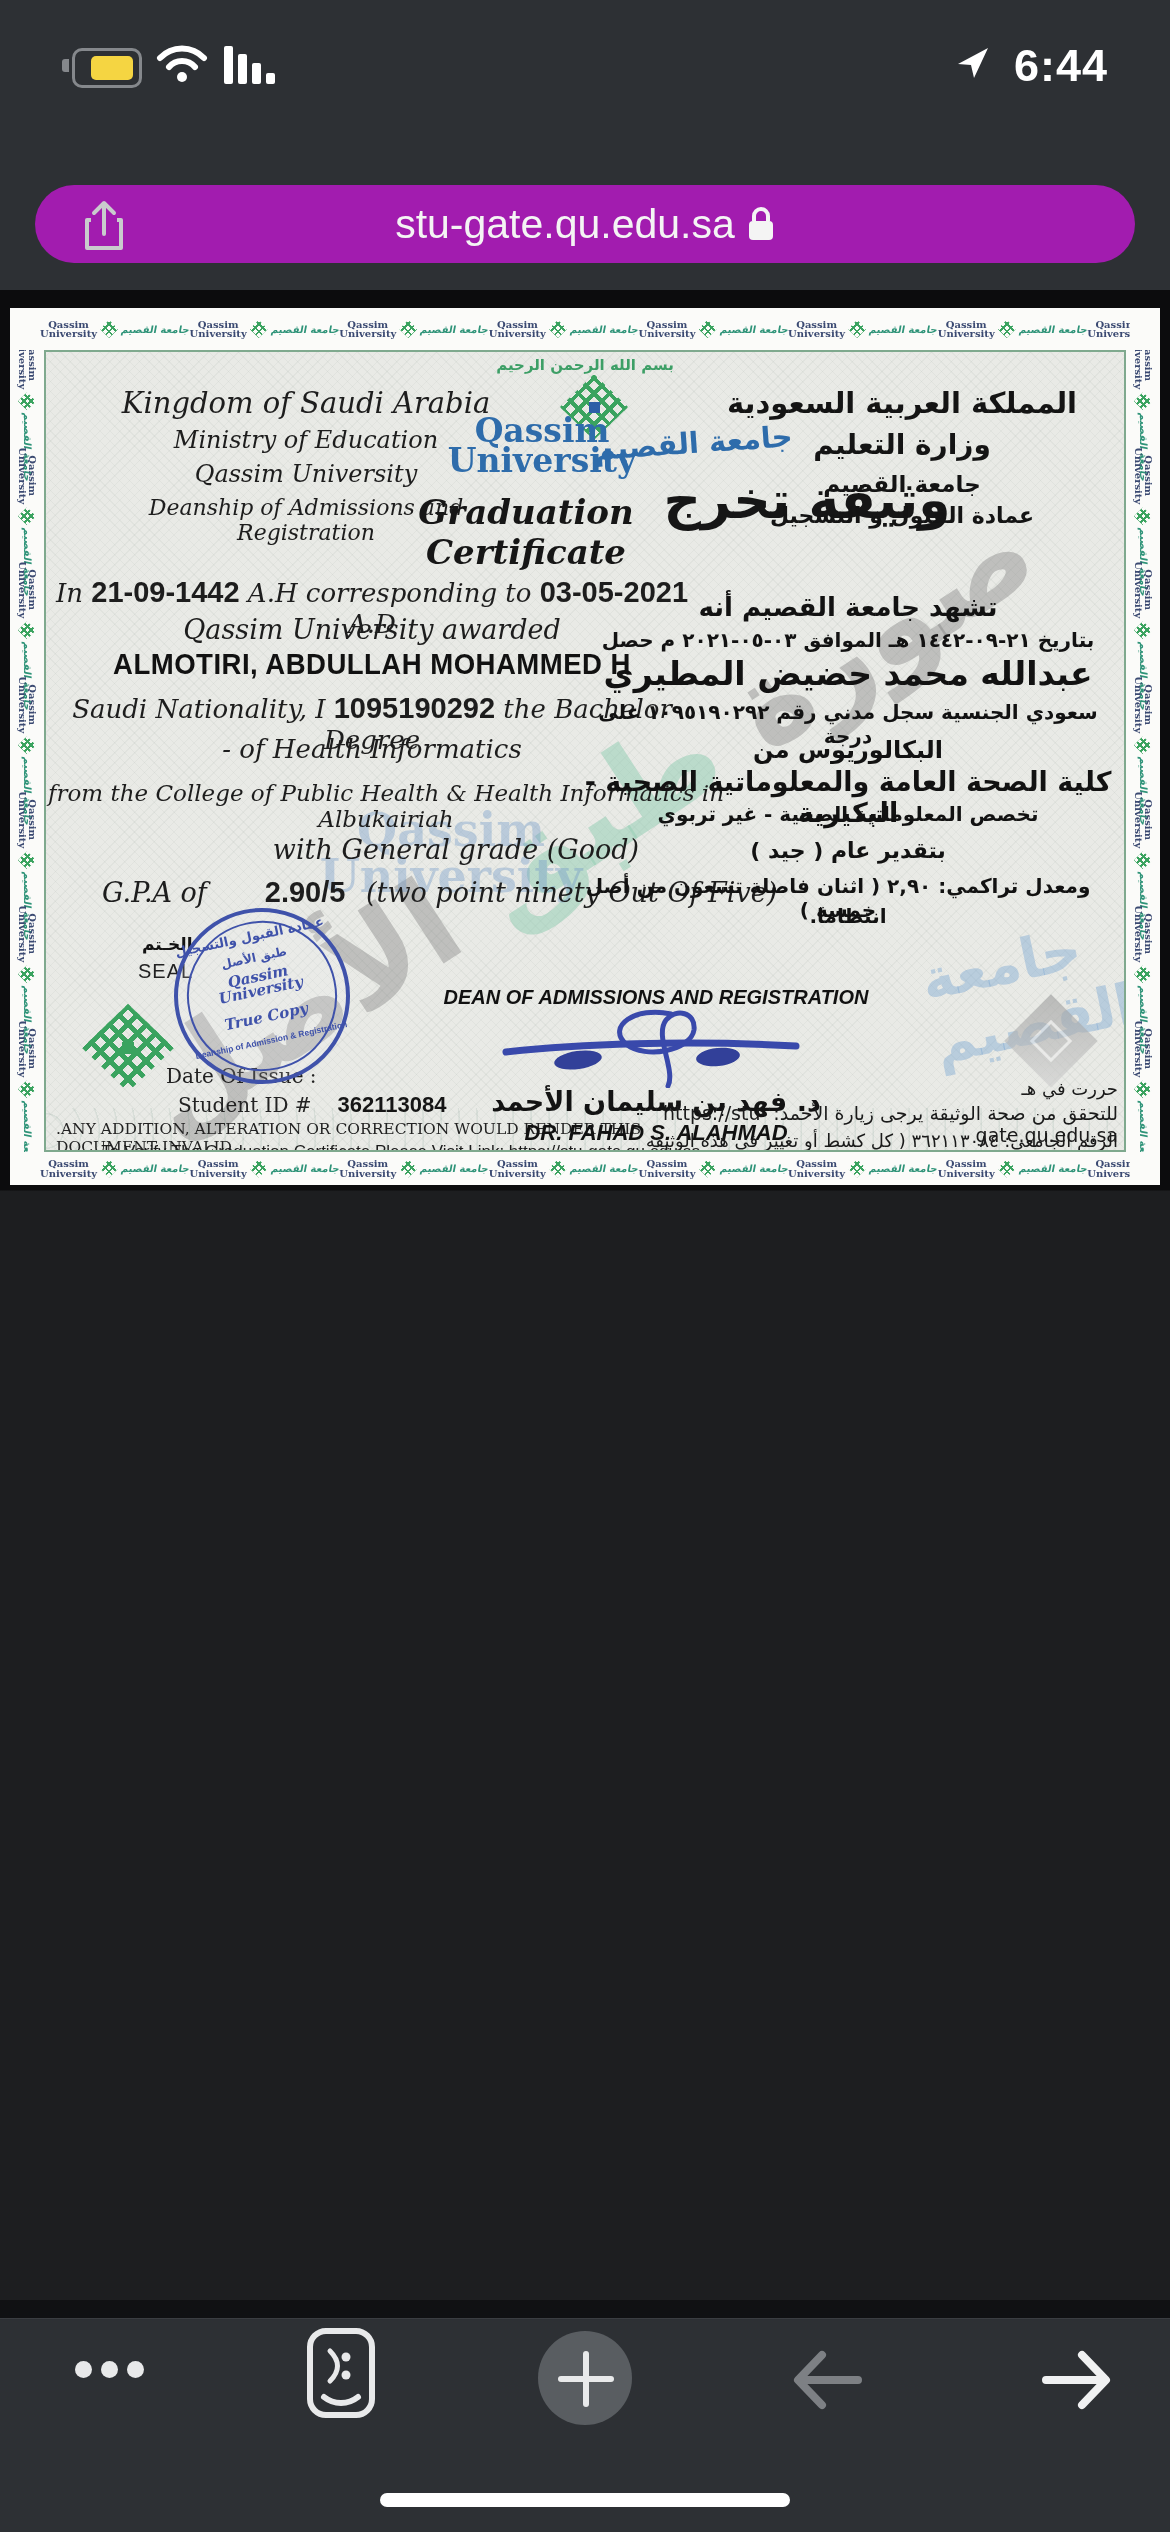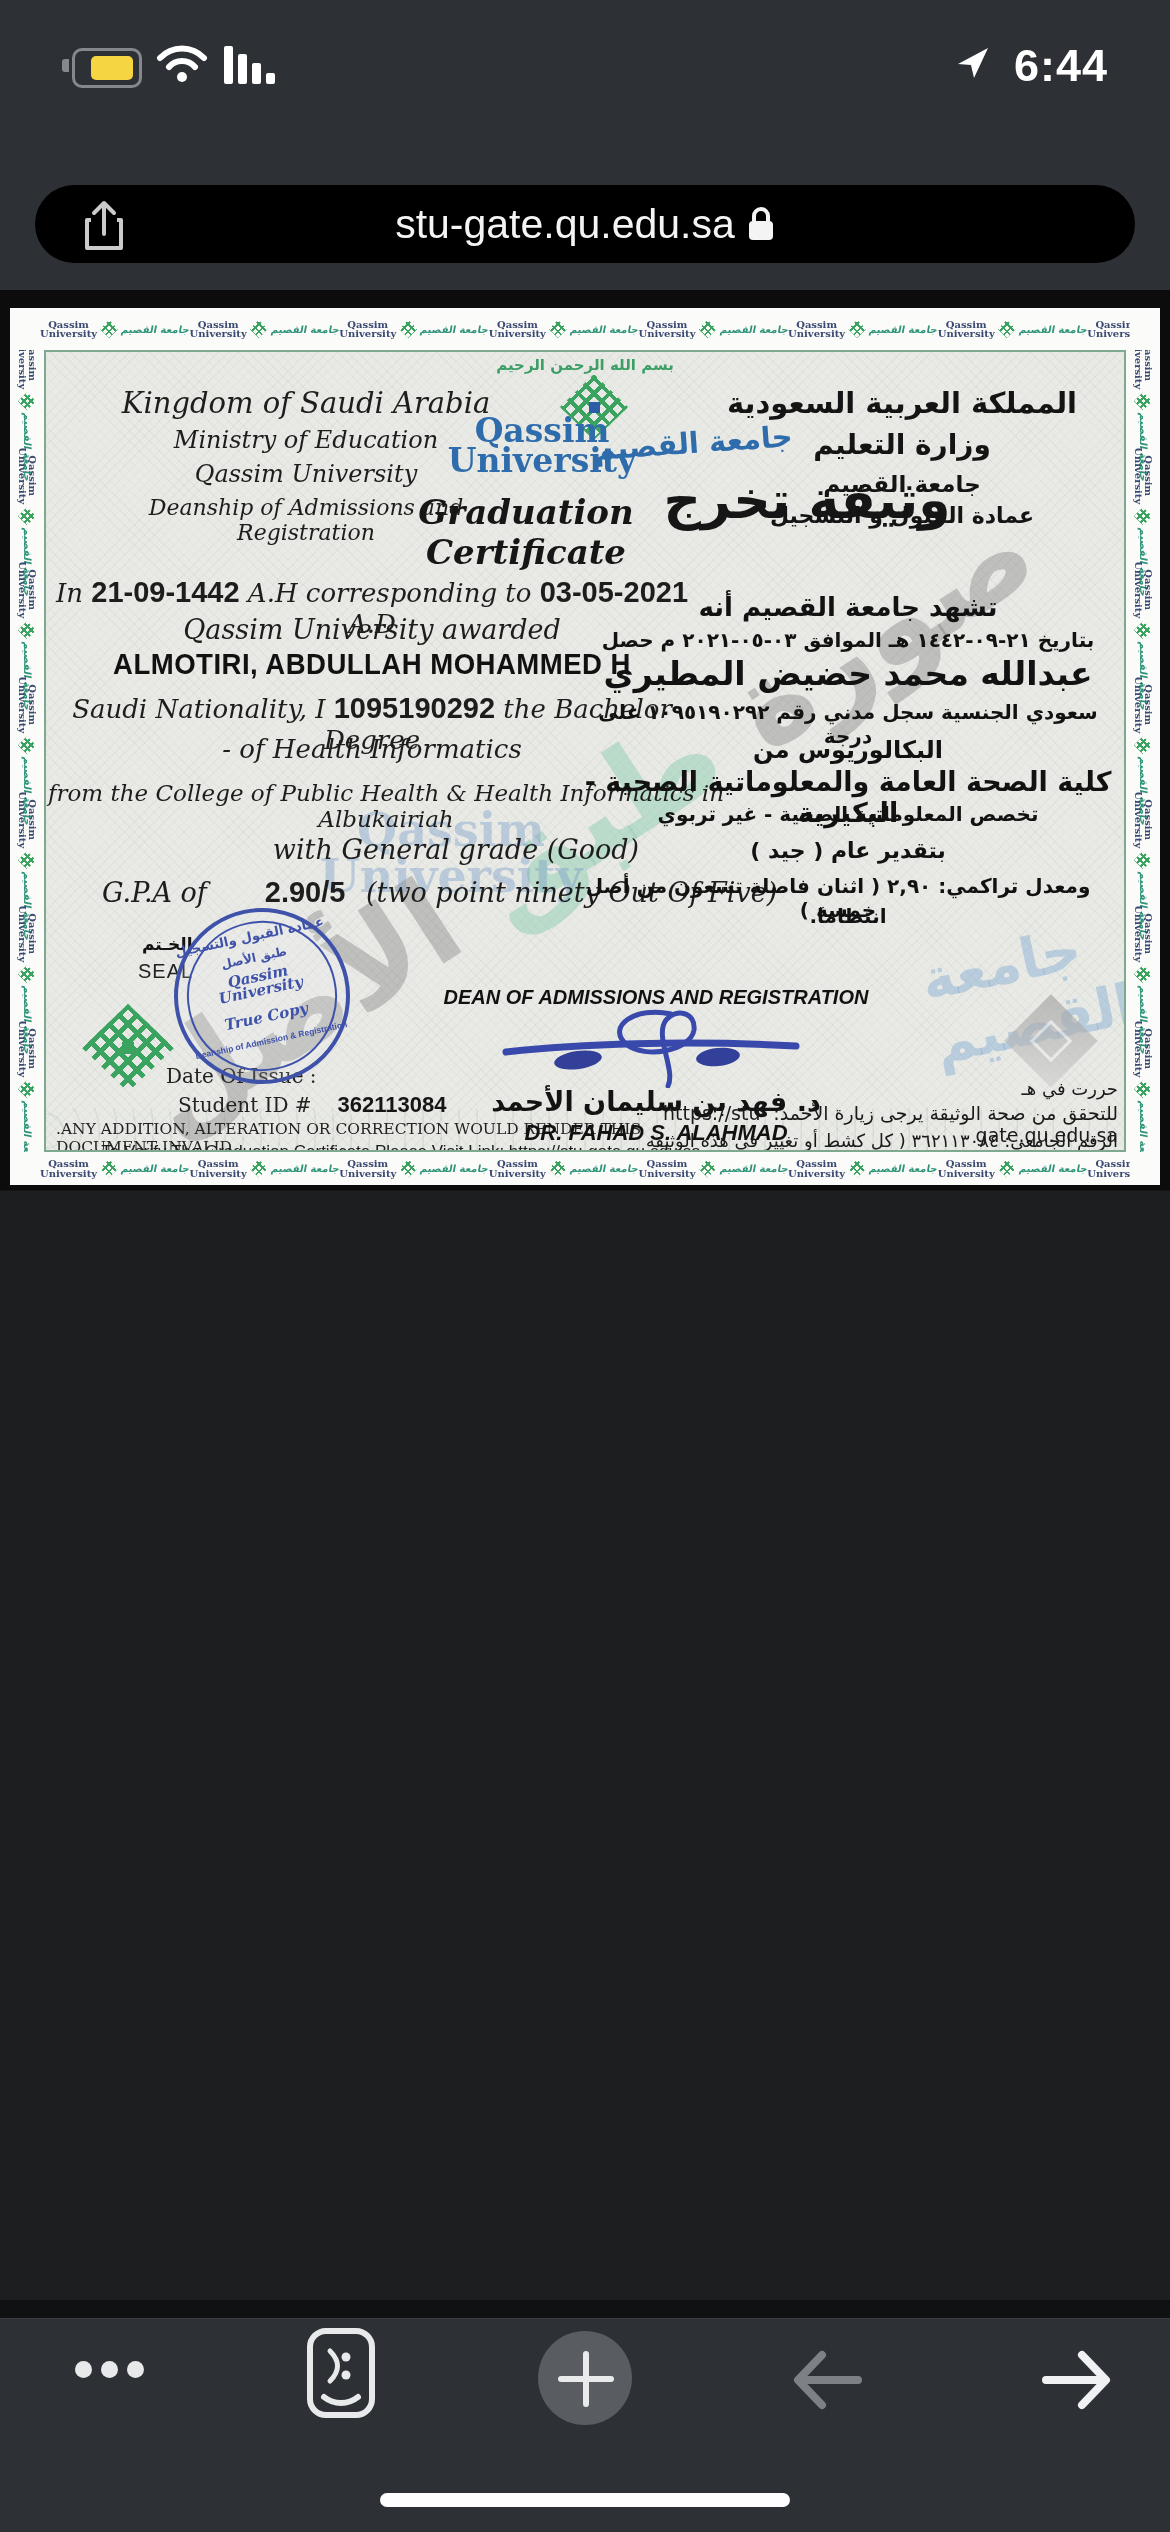--- a/index.html
+++ b/index.html
@@ -8,21 +8,21 @@
   #phone{position:relative;width:1170px;height:2532px;background:#101113;}
 
   
   #topbar{position:absolute;top:0;left:0;width:1170px;height:290px;background:#2d3034;}
   #statusbar{position:absolute;top:40px;left:0;width:1170px;height:60px;}
   .batt-body{position:absolute;left:72px;top:8px;width:64px;height:34px;border:3px solid #85888c;border-radius:10px;}
   .batt-cap{position:absolute;left:62px;top:19px;width:7px;height:13px;background:#85888c;border-radius:3px 0 0 3px;}
   .batt-fill{position:absolute;left:16px;top:5px;width:42px;height:24px;background:#f5d542;border-radius:5px;}
   #time{position:absolute;right:62px;top:0px;font-size:45px;font-weight:700;color:#fff;letter-spacing:1px;}
   .locarrow{position:absolute;right:180px;top:6px;}
-  #urlpill{position:absolute;top:185px;left:35px;width:1100px;height:78px;background:#000000;border-radius:39px;}
+  #urlpill{position:absolute;top:185px;left:35px;width:1100px;height:78px;background:#a21caf;border-radius:39px;}
   #urltext{position:absolute;top:0;left:0;width:100%;height:100%;display:flex;align-items:center;justify-content:center;gap:12px;
     color:#f4f4f4;font-size:41px;font-weight:400;}
   #shareicon{position:absolute;left:46px;top:15px;}
 
   
   #content{position:absolute;top:290px;left:0;width:1170px;height:2010px;
     background:linear-gradient(#0c0c0d 0px,#0c0c0d 900px,#1d1e20 901px,#1d1e20 100%);}
 
   
   #cert{position:absolute;top:18px;left:10px;width:1150px;height:877px;background:#fbfbf9;}

